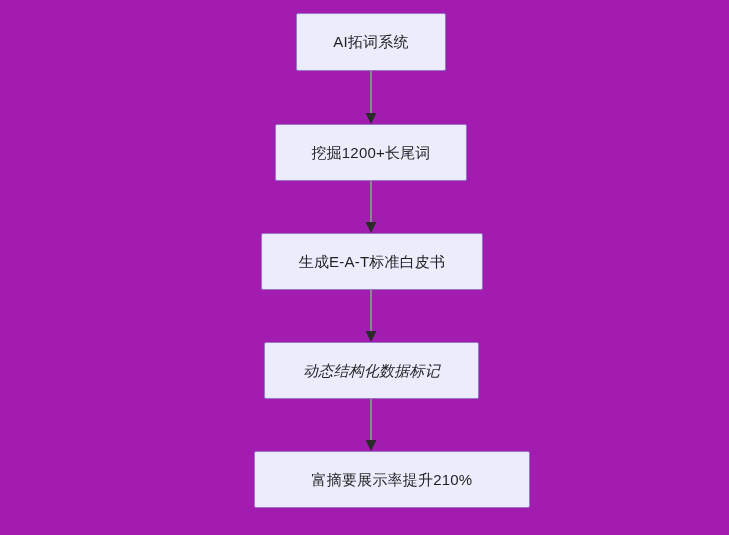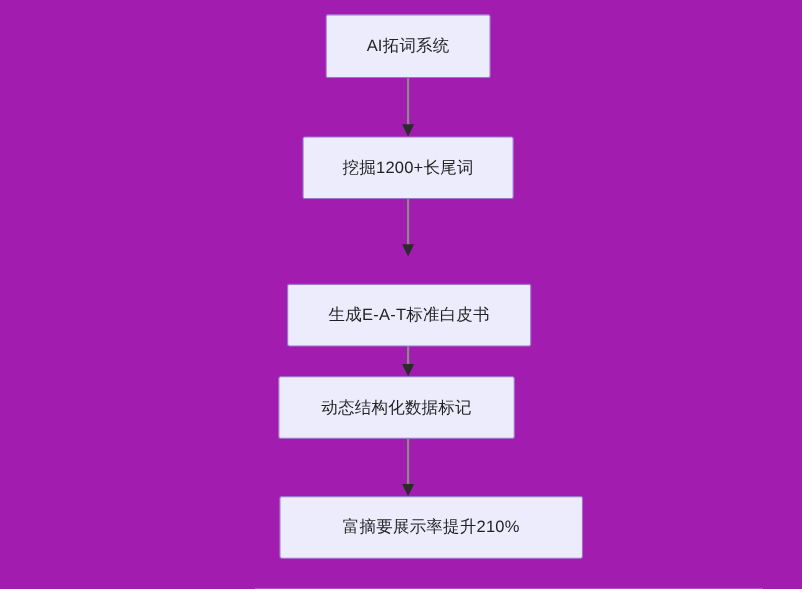--- a/index.html
+++ b/index.html
@@ -41,22 +41,22 @@
   }
 
   .node-label {
     display: block;
     pointer-events: none;
   }
 
   
   #node-1 { left: 296px; top: 13px;  width: 150px; height: 58px; }
   #node-2 { left: 275px; top: 124px; width: 192px; height: 57px; align-items: center; }
-  #node-3 { left: 261px; top: 233px; width: 222px; height: 57px; margin-top: 25px; }
-  #node-4 { left: 253px; top: 342px; width: 215px; height: 57px; }
+  #node-3 { left: 261px; top: 233px; width: 222px; height: 57px; }
+  #node-4 { left: 264px; top: 342px; width: 215px; height: 57px; font-style: italic; }
   #node-5 { left: 254px; top: 451px; width: 276px; height: 57px; }
 
   .flow-edge {
     position: absolute;
     left: 0;
     top: 0;
     width: 729px;
     height: 535px;
     z-index: 1;
     overflow: visible;

